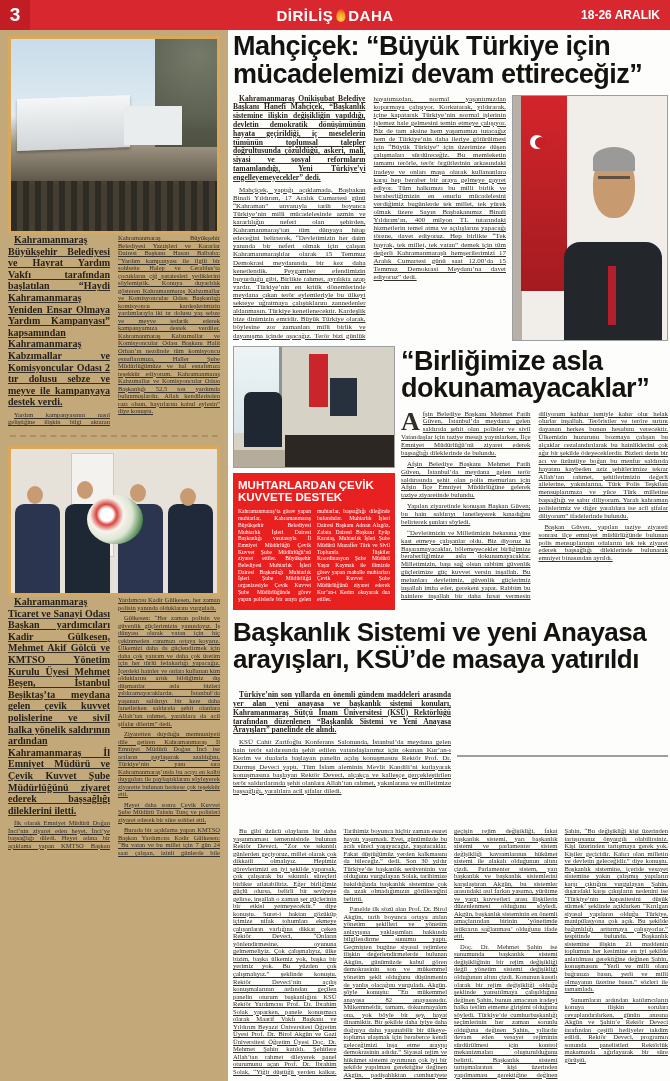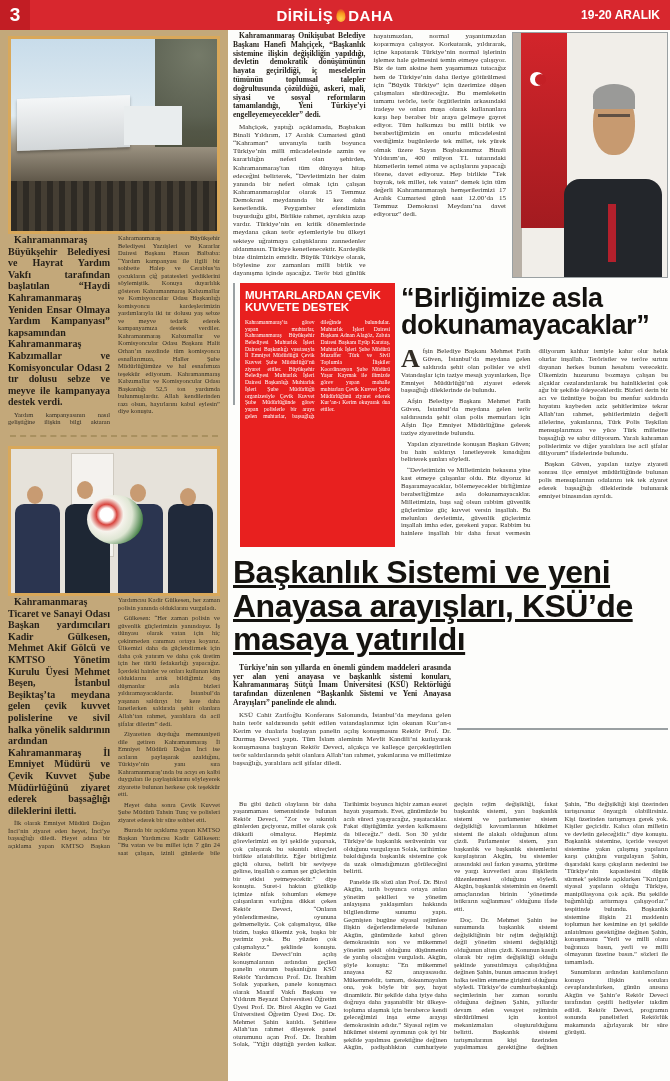--- a/index.html
+++ b/index.html
@@ -27,56 +27,56 @@
 
   
   .left-col { width:228px; flex:none; background:#c3a87a; padding:6px 8px 0; overflow:hidden; }
   .tan-headline { color:#fff; font-family:"Liberation Sans",sans-serif; font-weight:bold;
     font-size:30px; line-height:.97; letter-spacing:-1px; margin:10px 0 9px;
     text-shadow:0 1px 1px rgba(90,70,30,.4); }
   .photo { position:relative; overflow:hidden; }
   .frame-tan { border:3px solid #d9a85a; }
   .frame-gray { border:1px solid #9aa0a2; }
 
-  .article { text-align:justify; color:#332e26; overflow:hidden; }
+  .article { text-align:justify; color:#332e26; overflow:hidden;text-decoration:underline; }
   .article p { margin:0 0 3px; text-indent:6px; }
   .article p.lead { font-weight:bold; text-indent:6px; color:#241f18; }
   .two-col { column-count:2; column-gap:8px; column-fill:auto; }
   .left-article { font-size:6.5px; line-height:1.16; }
   .left-article .lead { font-size:10px; }
   .la1 { height:192px; }
   .la2 { height:268px; }
   .dashed-divider { border:none; border-top:2px dashed #a8905f; margin:9px 2px; }
 
   
   .right-col { flex:1; padding:2px 2px 0 5px; overflow:hidden; }
   .head-dark { color:#15130f; font-family:"Liberation Sans",sans-serif; font-weight:bold; }
   .mah-head { font-size:27px; line-height:1.03; letter-spacing:-.5px; margin:1px 0 6px; }
   .mah-row { display:flex; gap:6px; height:246px; }
   .mah-text { flex:1; font-size:7px; line-height:1.16; height:246px; }
   .mah-text .lead { font-size:7.6px; }
   .mah-photo { width:156px; flex:none; background:#f1eee9; }
 
   .middle-row { display:flex; gap:6px; height:264px; margin-top:5px; }
-  .mid-left { width:162px; flex:none; display:flex; flex-direction:row; gap:5px; }
+  .mid-left { width:162px; flex:none; display:flex; flex-direction:column; gap:5px; }
   .office-photo { height:122px; background:#d6d2c6; flex:none; }
   .redbox { flex:1; background:#e8201f; color:#fff; padding:6px 5px; overflow:hidden; }
   .redbox h3 { font-family:"Liberation Sans",sans-serif; font-size:11.5px; line-height:1.08;
     margin:0 0 5px; font-weight:bold; }
   .redbox .txt { column-count:2; column-gap:6px; font-size:5.6px; line-height:1.2;
     text-align:justify; font-family:"Liberation Serif",serif; }
   .mid-right { flex:1; overflow:hidden; }
   .bir-head { font-size:27px; line-height:1.0; letter-spacing:-.5px; margin:2px 0 8px; }
   .bir-text { column-count:2; column-gap:8px; column-fill:auto; font-size:6.8px;
     line-height:1.16; height:192px; }
   p.dropcap::first-letter { float:left; font-size:26px; line-height:.78; padding:2px 3px 0 0;
     font-weight:bold; }
   p.dropcap { text-indent:0 !important; }
 
-  .bask-head { font-size:32px; line-height:1.05; letter-spacing:-.5px; margin:9px 0 7px;text-decoration:underline; }
+  .bask-head { font-size:26px; line-height:1.05; letter-spacing:-.5px; margin:9px 0 18px; }
   .bask-row { display:flex; gap:6px; height:130px;align-items:center; }
   .bask-lead-col { width:218px; flex:none; font-size:7px; line-height:1.16; height:130px; }
   .bask-lead-col .lead { font-size:7.6px; }
   .conference-photo { flex:1; background:#8d7c63; }
   .four-col { column-count:4; column-gap:7px; column-fill:auto; font-size:6.6px;
     line-height:1.14; margin-top:6px; height:252px; }
 
   
   .abs { position:absolute; }
   .trucks-photo { height:198px;
@@ -130,21 +130,21 @@
 
 <div class="page">
 
   <header class="topbar">
     <div class="pagenum">3</div>
     <div class="logo">
       <span>DİRİLİŞ</span>
       <span class="flame"></span>
       <span>DAHA</span>
     </div>
-    <div class="daterange">19-20 ARALIK</div>
+    <div class="daterange">18-26 ARALIK</div>
   </header>
 
   <div class="content">
 
     <aside class="left-col">
 
       <div class="photo frame-tan trucks-photo">
         <div class="abs t-trees"></div>
         <div class="abs t-trailer1"></div>
         <div class="abs t-trailer2"></div>
@@ -180,20 +180,21 @@
         <p>Gülkesen: “Her zaman polisin ve güvenlik güçlerimizin yanındayız. İş dünyası olarak vatan için hiç çekinmeden canımızı ortaya koyarız. Ülkemizi daha da güçlendirmek için daha çok yatırım ve daha çok üretim için her türlü fedakarlığı yapacağız. İçerdeki hainler ve onları kullanan kim olduklarını artık bildiğimiz dış düşmanlar asla bizleri yıldıramayacaklardır. İstanbul’da yaşanan saldırıyı bir kere daha lanetlerken saldırıda şehit olanlara Allah’tan rahmet, yaralılara da acil şifalar dilerim” dedi.</p>
         <p>Ziyaretten duyduğu memnuniyeti dile getiren Kahramanmaraş İl Emniyet Müdürü Doğan İnci ise acıların paylaşarak azaldığını, Türkiye’nin yanı sıra Kahramanmaraş’ında bu acıyı en kalbi duyguları ile paylaştıklarını söyleyerek ziyarette bulunan herkese çok teşekkür etti.</p>
         <p>Heyet daha sonra Çevik Kuvvet Şube Müdürü Tahsin Tunç ve polisleri ziyaret ederek bir süre sohbet etti.</p>
         <p>Burada bir açıklama yapan KMTSO Başkan Yardımcısı Kadir Gülkesen: “Bu vatan ve bu millet için 7 gün 24 saat çalışan, izinli günlerde bile halkımızı güvenliği için görev yapan şerefli bir mesleğin neferlerine ve ayrıca sivil halka yapılan bu saldırıyı lanetliyorum. Ülkemizin sayısız kahramanı var, bu ve buna benzer eylemler ile bize asla ve asla diz çöktüremeyecekler. Her zaman polisimizin yanındayız. Saldırdıkça bölünemeceğimizi düşünenlere en güzel cevabı birlik olarak vereceğiz ve veriyoruz. Ülkemizin refahı için daha çok kuvvetlendirmek için, daha fazla yatırım daha fazla ihracat yapacağız. Bizi ekonomik olarak ta yıkamayacaklar” dedi.</p>
       </div>
     </aside>
 
     <main class="right-col">
 
       <section>
+        <h2 class="head-dark mah-head">Mahçiçek: “Büyük Türkiye için mücadelemizi devam ettireceğiz”</h2>
         <div class="mah-row">
           <div class="article two-col mah-text">
             <p class="lead">Kahramanmaraş Onikişubat Belediye Başkanı Hanefi Mahçiçek, “Başkanlık sistemine ilişkin değişikliğin yapıldığı, devletin demokratik dönüşümünün hayata geçirildiği, iç meselelerin tümünün toplumsal talepler doğrultusunda çözüldüğü, askeri, mali, siyasi ve sosyal reformların tamamlandığı, Yeni Türkiye’yi engelleyemeyecekler” dedi.</p>
             <p>Mahçiçek, yaptığı açıklamada, Başbakan Binali Yıldırım, 17 Aralık Cumartesi günü “Kahraman” unvanıyla tarih boyunca Türkiye’nin milli mücadelesinde azmin ve kararlılığın neferi olan şehirden, Kahramanmaraş’tan tüm dünyaya hitap edeceğini belirterek, “Devletimizin her daim yanında bir neferi olmak için çalışan Kahramanmaraşlılar olarak 15 Temmuz Demokrasi meydanında bir kez daha kenetlendik. Peygamber efendimizin buyurduğu gibi, Birlikte rahmet, ayrılıkta azap vardır. Türkiye’nin en kritik dönemlerinde meydana çıkan terör eylemleriyle bu ülkeyi sekteye uğratmaya çalıştıklarını zannedenler aldanmasın. Türkiye kenetlenecektir. Kardeşlik bize dinimizin emridir. Büyük Türkiye olarak, böylesine zor zamanları milli birlik ve dayanışma içinde aşacağız. Terör bizi günlük hayatımızdan, normal yaşantımızdan koparmaya çalışıyor. Korkutarak, yıldırarak, içine kapatarak Türkiye’nin normal işlerinin işlemez hale gelmesini temin etmeye çalışıyor. Biz de tam aksine hem yaşamımızı tutacağız hem de Türkiye’nin daha ileriye götürülmesi için “Büyük Türkiye” için üzerimize düşen çalışmaları sürdüreceğiz. Bu memleketin tamamı terörle, terör örgütlerinin arkasındaki iradeye ve onları maşa olarak kullananlara karşı hep beraber bir araya gelmeye gayret ediyor. Tüm halkımızı bu milli birlik ve beraberliğimizin en onurlu mücadelesini verdiğimiz bugünlerde tek millet, tek yürek olmak üzere Sayın Başbakanımız Binali Yıldırım’ın, 400 milyon TL tutarındaki hizmetlerin temel atma ve açılışlarını yapacağı törene, davet ediyoruz. Hep birlikte “Tek bayrak, tek millet, tek vatan” demek için tüm değerli Kahramanmaraşlı hemşerilerimizi 17 Aralık Cumartesi günü saat 12.00’da 15 Temmuz Demokrasi Meydanı’na davet ediyoruz” dedi.</p>
           </div>
           <div class="photo frame-gray mah-photo">
             <div class="abs m-wallshade"></div>
             <div class="abs m-flag"></div>
             <div class="abs m-cres"></div>
             <div class="abs m-cres-in"></div>

